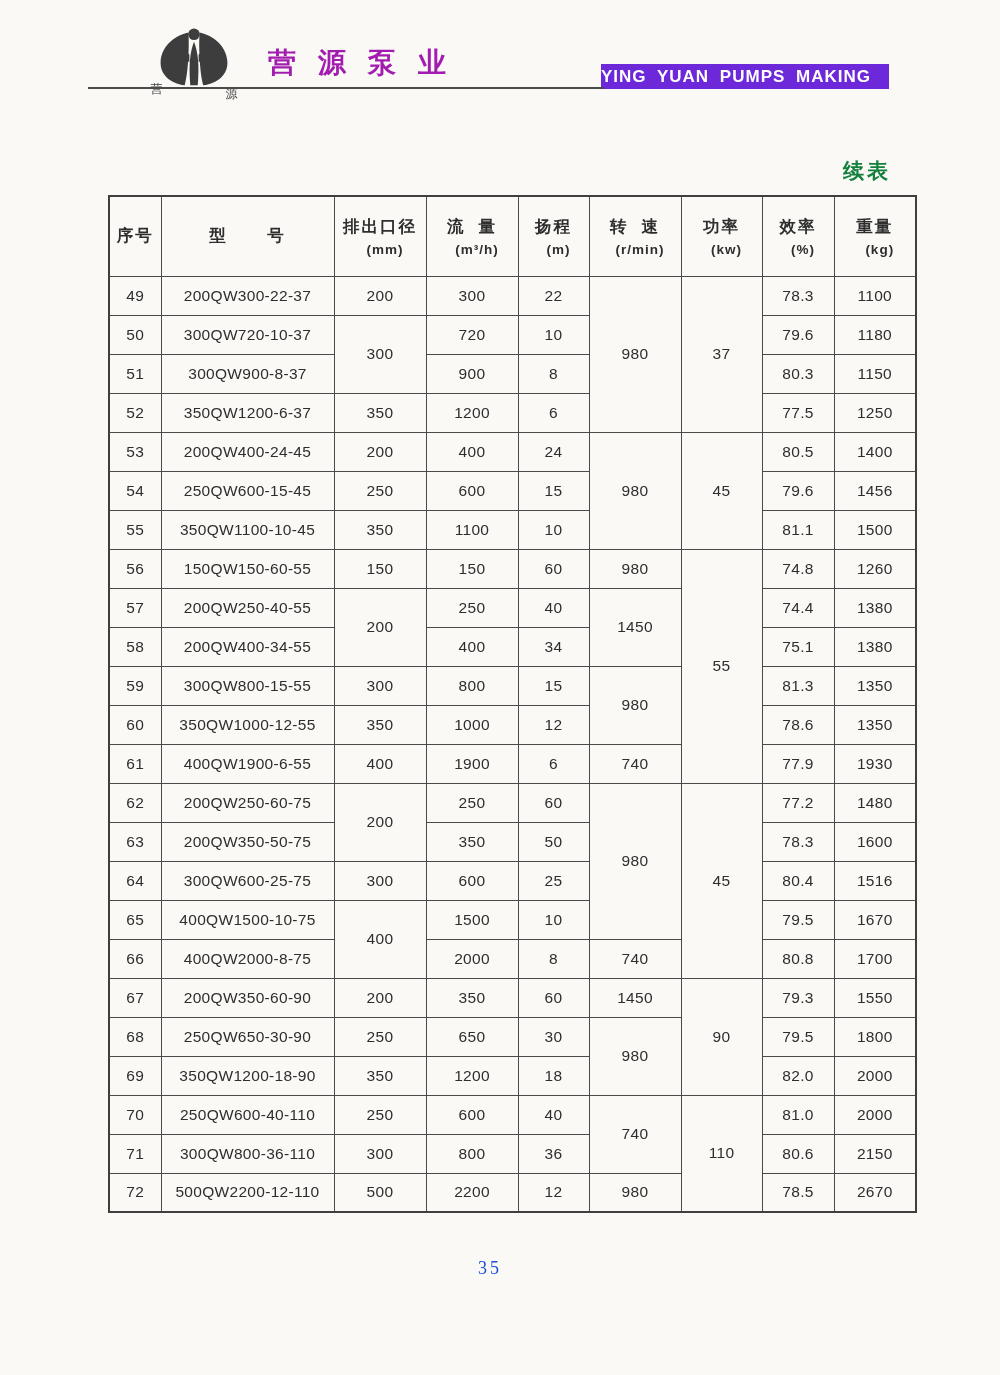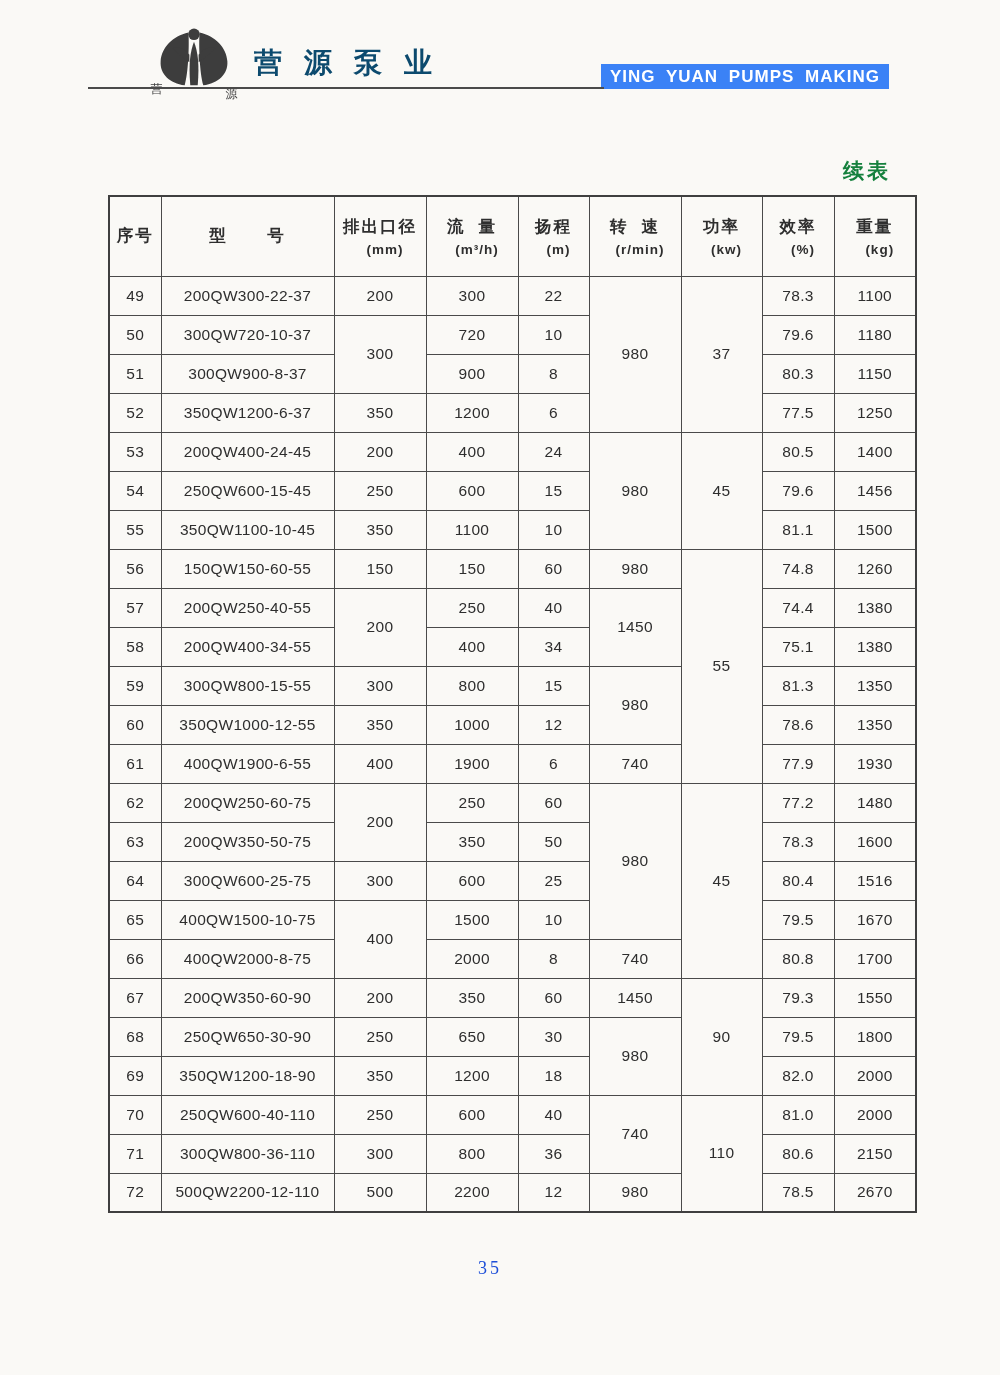--- a/index.html
+++ b/index.html
@@ -8,29 +8,29 @@
     width: 1000px; height: 1375px;
     background: #faf9f6;
     font-family: "Liberation Sans", sans-serif;
     color: #333;
   }
   .page { position: relative; width: 1000px; height: 1375px; overflow: hidden; }
 
   
   .logo { position: absolute; left: 146px; top: 26px; width: 96px; height: 76px; }
   .company-name {
-    position: absolute; left: 254px; top: 44px;
+    position: absolute; left: 268px; top: 44px;
     font-size: 28px; font-weight: 600; letter-spacing: 22px;
-    color: #0c4a6e; white-space: nowrap;
+    color: #a21caf; white-space: nowrap;
   }
   .banner {
     position: absolute; left: 601px; top: 64px; width: 288px; height: 25px;
-    background: #3b82f6; color: #ffffff;
+    background: #6d28d9; color: #ffffff;
     font-size: 17px; font-weight: bold; letter-spacing: 1px; word-spacing: 5px;
-    text-align: center; line-height: 25px;
+    text-align: left; line-height: 25px;
   }
   .header-rule {
     position: absolute; left: 88px; top: 87px; width: 516px; height: 2px;
     background: #4a4a4a;
   }
 
   
   .table-note {
     position: absolute; left: 843px; top: 157px;
     font-size: 21px; font-weight: 600; color: #15803d; letter-spacing: 3px;

